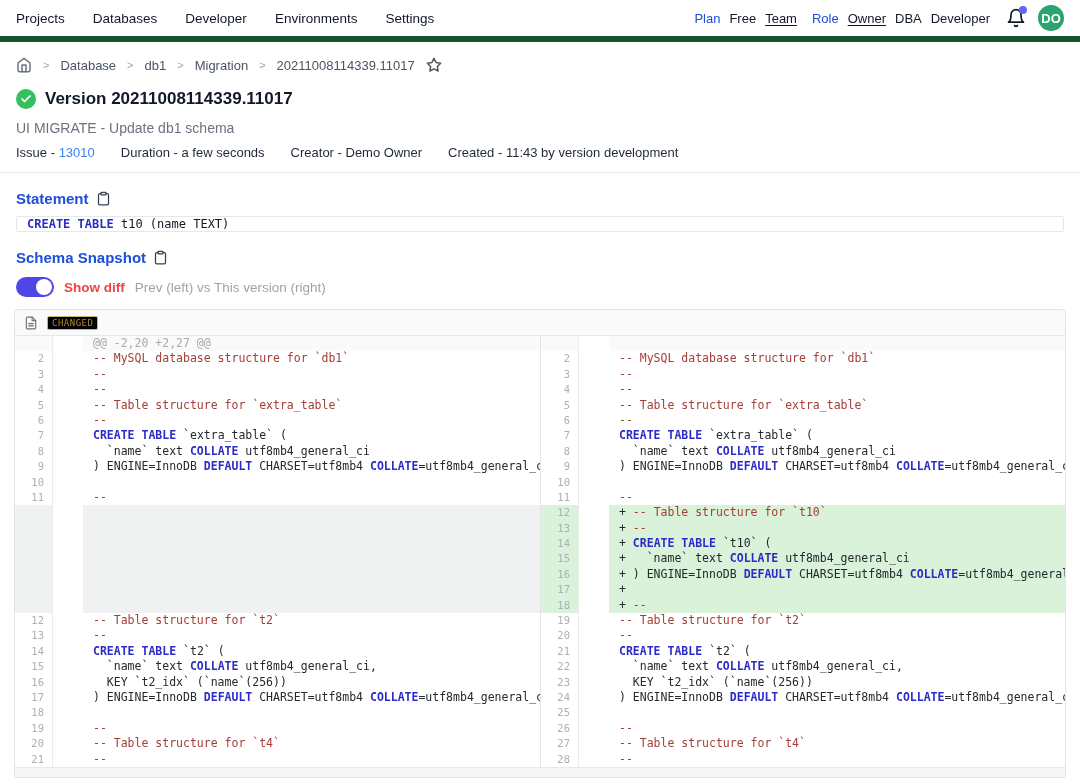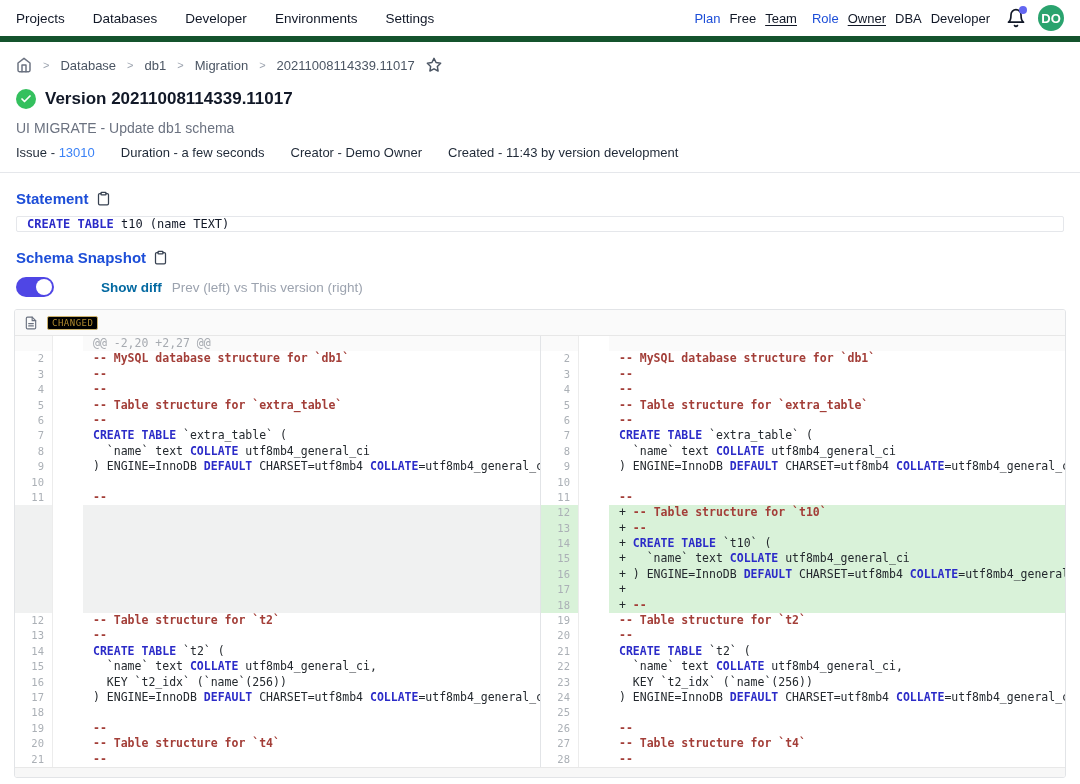--- a/index.html
+++ b/index.html
@@ -49,21 +49,21 @@
   .clip-svg { width:15px; height:15px; color:#374151; cursor:pointer; }
   .statement-box { margin:9px 16px 0; border:1px solid #e5e7eb; border-radius:2px;
     padding:0 10px; font-family:"DejaVu Sans Mono", monospace; font-size:12px;
     color:#111827; white-space:pre; }
 
   .toggle-row { display:flex; align-items:center; gap:10px; margin:11px 16px 0; }
   .toggle { width:38px; height:20px; border-radius:10px; background:#4f46e5;
     position:relative; cursor:pointer; flex:none; }
   .toggle-knob { position:absolute; top:2px; right:2px; width:16px; height:16px;
     border-radius:50%; background:#fff; }
-  .toggle-label { font-size:13.5px; font-weight:700; color:#0369a1;margin-left:37px; }
+  .toggle-label { font-size:13.5px; font-weight:700; color:#ef4444; }
   .toggle-hint { font-size:13.5px; color:#9ca3af; }
 
   
   .diff-panel { margin:12px 14px 0; border:1px solid #e2e4e7; border-radius:3px; overflow:hidden; }
   .diff-header { height:26px; display:flex; align-items:center; gap:9px; padding:0 9px;
     background:#fafafa; border-bottom:1px solid #e7e7e7; }
   .file-svg { width:14px; height:14px; color:#6b7280; }
   .badge { font-size:9px; letter-spacing:.5px; color:#b08a2e; border:1px solid #cdb26a;
     border-radius:2px; padding:1px 4px; background:#000000;
     font-family:"DejaVu Sans Mono", monospace; }
@@ -71,21 +71,21 @@
   .pane { width:50%; }
   .pane-right { border-left:1px solid #e2e4e7; }
   .drow { display:flex; height:15.4px; line-height:15.4px;gap:30px; }
   .gutter { width:38px; flex:none; text-align:right; padding-right:8px;
     color:#abb0b6; font-size:10.5px; border-right:1px solid #ececec; background:#fff; }
   .code { flex:1; padding-left:10px; white-space:pre; overflow:hidden; color:#24292e; }
   .drow.hunk .gutter, .drow.hunk .code { background:#fafafa; }
   .drow.hunk .code { color:#a6aab0; }
   .drow.filler .gutter, .drow.filler .code { background:#f0f1f1; }
   .drow.added .gutter, .drow.added .code { background:#d9f2d9; }
-  .cmt { color:#a33e38; font-weight:700; }
+  .cmt { color:#a33e38; font-weight:400; }
   .kw { color:#2b2bc8; font-weight:600; }
   .diff-footer { height:10px; background:#f7f7f7; border-top:1px solid #e8e8e8; }
 </style>
 </head>
 <body>
 
 <header class="topnav">
   <nav class="nav-left">
     <span>Projects</span>
     <span>Databases</span>

